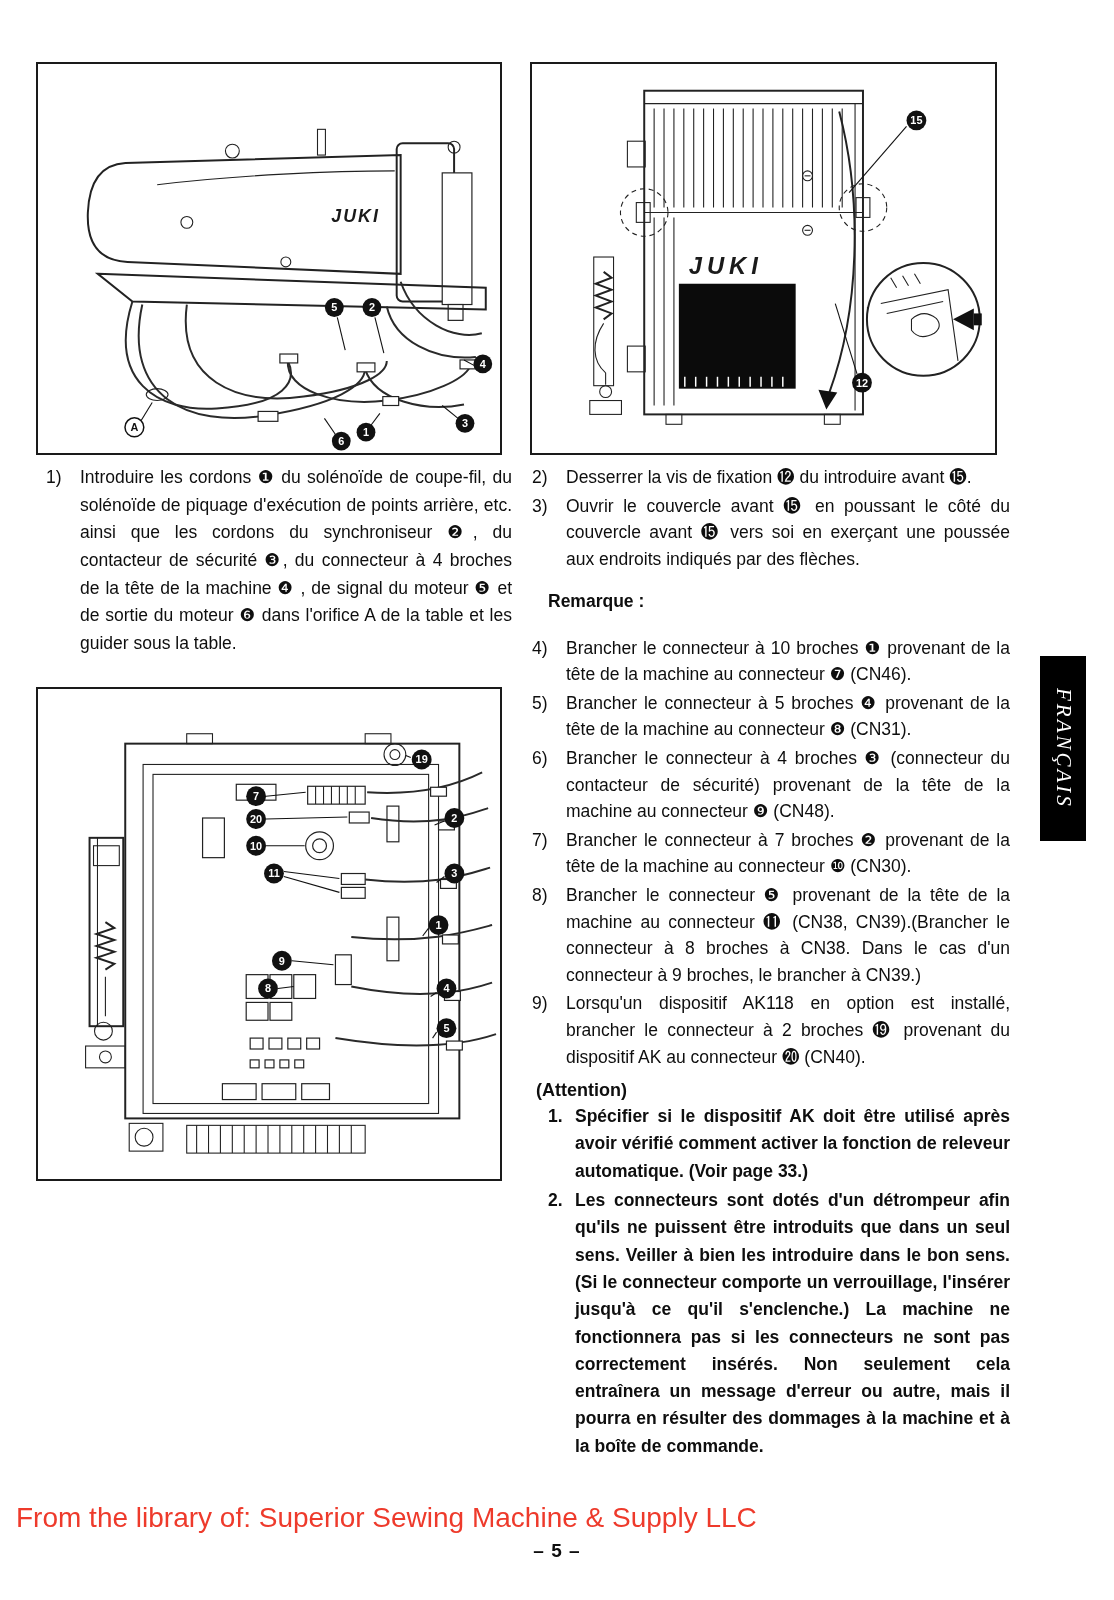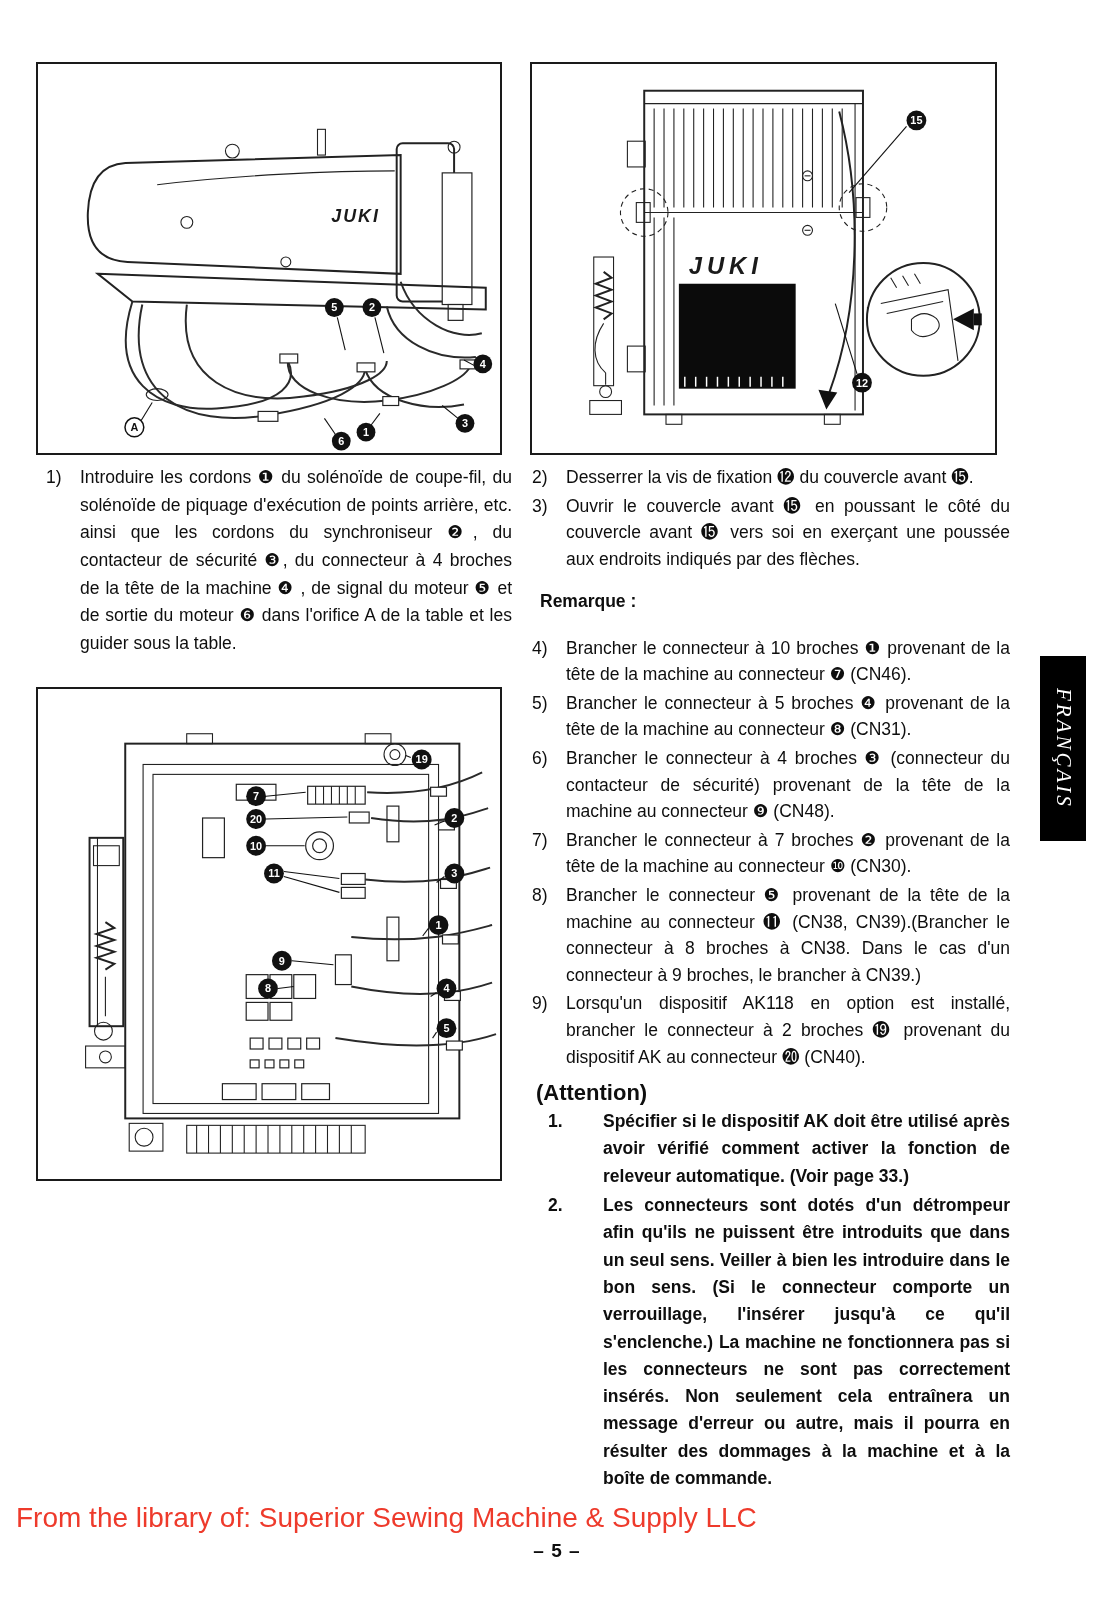--- a/index.html
+++ b/index.html
@@ -16,30 +16,30 @@
 
   .text-block{position:absolute;}
   #step1-block{left:46px;top:464px;width:466px;}
   #right-col{left:532px;top:464px;width:478px;}
 
   .step{display:flex;font-size:17.5px;line-height:1.52;margin-bottom:2px;}
   .step .num{flex:0 0 34px;}
   .step .txt{flex:1;text-align:justify;}
   #step1-block .step{line-height:1.58;}
 
-  .remarque{display:flex;font-weight:bold;font-size:17.5px;line-height:1.5;margin:16px 0 20px 8px;}
+  .remarque{display:flex;font-weight:bold;font-size:17.5px;line-height:1.5;margin:16px 0 20px 16px;}
   .remarque .label{flex:0 0 112px;}
   .remarque .txt{flex:1;}
 
   .steps-main{margin-top:14px;}
 
-  .attention-title{font-weight:bold;font-size:22px;margin-top:10px;margin-left:4px;}
+  .attention-title{font-weight:bold;font-size:18px;margin-top:10px;margin-left:4px;}
   .att-item{display:flex;font-weight:bold;font-size:17.5px;line-height:1.56;margin-top:2px;margin-left:16px;}
   .att-item .num{flex:0 0 27px;}
-  .att-item .txt{flex:1;text-align:justify;margin-left:28px;}
+  .att-item .txt{flex:1;text-align:justify;}
 
   .lang-tab{
     position:absolute;left:1040px;top:656px;width:46px;height:185px;background:#000;
     display:flex;align-items:center;justify-content:center;
   }
   .lang-tab span{
     writing-mode:vertical-rl;color:#fff;font-family:"Liberation Serif","DejaVu Serif",serif;
     font-style:italic;font-size:21px;letter-spacing:3px;
   }
 
@@ -359,21 +359,21 @@
       <circle cx="412" cy="342" r="10" fill="#111"></circle>
       <text class="callout-label" x="412" y="346">5</text>
     </g>
   </svg>
 </div>
 
 <div id="right-col" class="text-block">
 
   <div class="step">
     <span class="num">2)</span>
-    <span class="txt">Desserrer la vis de fixation ⓬ du couvercle avant ⓯.</span>
+    <span class="txt">Desserrer la vis de fixation ⓬ du introduire avant ⓯.</span>
   </div>
   <div class="step">
     <span class="num">3)</span>
     <span class="txt">Ouvrir le couvercle avant ⓯ en poussant le côté du couvercle avant ⓯ vers soi en exerçant une poussée aux endroits indiqués par des flèches.</span>
   </div>
 
   <div class="remarque">
     <span class="label">Remarque :</span>
   </div>
 

